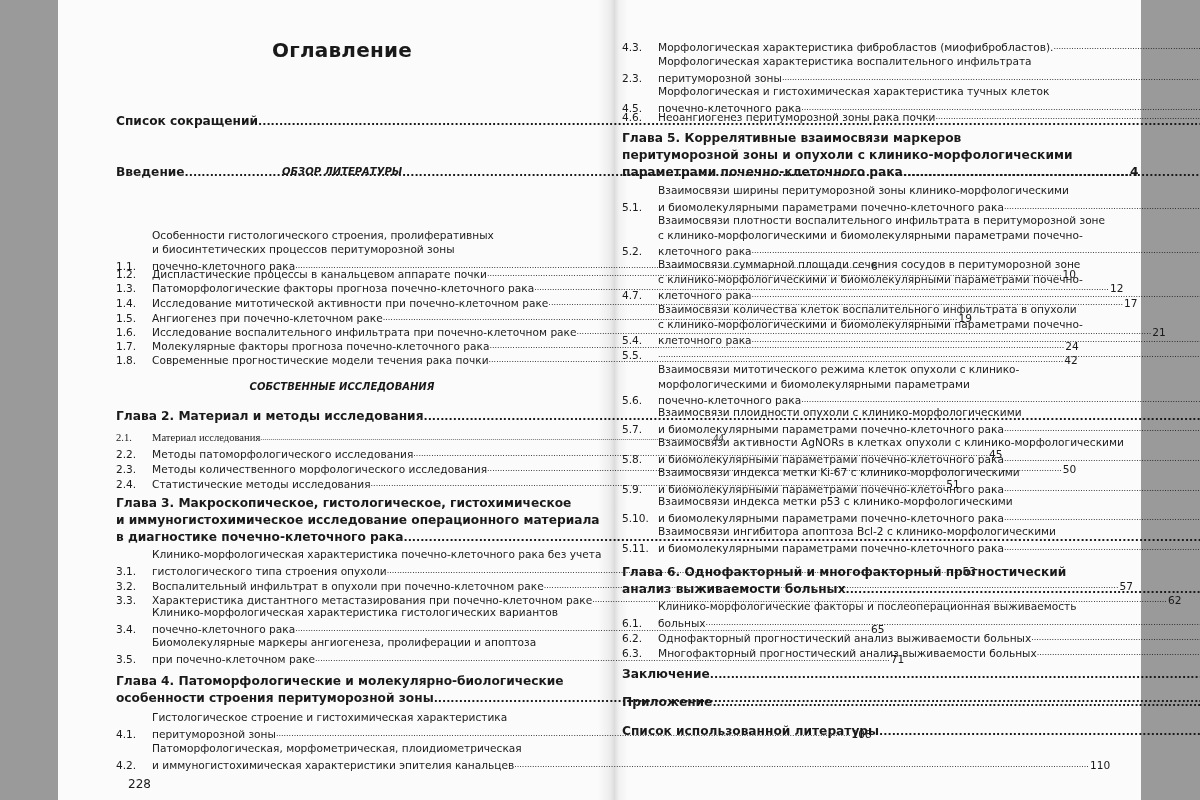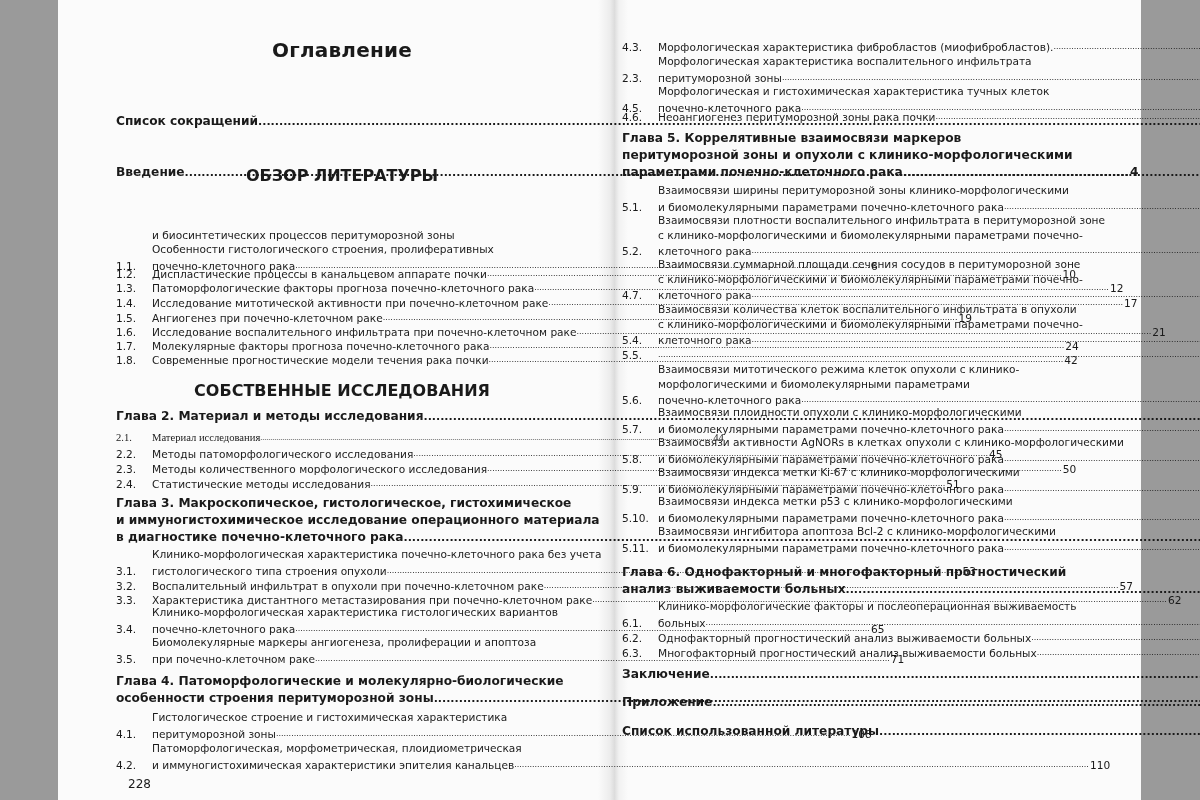--- a/index.html
+++ b/index.html
@@ -4,21 +4,21 @@
 <style>
   html,body{margin:0;padding:0;}
   body{width:1200px;height:800px;background:#9a9a9a;position:relative;overflow:hidden;font-family:"DejaVu Sans",sans-serif;color:#1a1a1a;}
   .spread{position:absolute;left:58px;top:0;width:1083px;height:800px;background:#fbfbfb;}
   .spine{position:absolute;left:540px;top:0;width:30px;height:800px;
     background:linear-gradient(to right,rgba(0,0,0,0) 0%,rgba(0,0,0,0.06) 40%,rgba(0,0,0,0.12) 55%,rgba(0,0,0,0.04) 70%,rgba(0,0,0,0) 100%);}
   .page{position:absolute;top:0;height:800px;}
   .left{left:116px;width:452px;}
   .right{left:622px;width:472px;}
   .title{position:absolute;left:0;width:100%;text-align:center;font-weight:bold;font-size:20px;top:38px;letter-spacing:0.2px;}
-  .sect{position:absolute;left:0;width:100%;text-align:center;font-weight:bold;font-size:16px;}
+  .sect{position:absolute;left:0;width:100%;text-align:center;font-weight:bold;font-size:10px;font-style:italic;}
   .entry{position:absolute;left:0;width:100%;font-size:10.6px;line-height:14.6px;}
   .entry.b{font-weight:bold;font-size:12.2px;line-height:17px;}
   .row{display:flex;align-items:flex-end;}
   .num{width:36px;flex:0 0 36px;}
   .txt{flex:1 1 auto;}
   .line{display:flex;align-items:flex-end;white-space:nowrap;}
   .line .t{flex:0 0 auto;}
   .dots{flex:1 1 auto;overflow:hidden;white-space:nowrap;}
   .dots::after{content:"..................................................................................................................................................................................................................................";letter-spacing:0;}
   .entry .dots::after{font-size:8px;}
@@ -56,24 +56,24 @@
           </div>
         </div>
       </div>
     </div>
     <div class="sect" style="top: 166px;">ОБЗОР ЛИТЕРАТУРЫ</div>
     <div class="entry" style="top: 227.8px;">
       <div class="row">
         <div class="num">1.1.</div>
         <div class="txt">
           <div class="line">
+            <span class="t">Особенности гистологического строения, пролиферативных</span>
+          </div>
+          <div class="line">
             <span class="t">и биосинтетических процессов перитуморозной зоны</span>
-          </div>
-          <div class="line">
-            <span class="t">Особенности гистологического строения, пролиферативных</span>
           </div>
           <div class="line">
             <span class="t">почечно-клеточного рака</span>
             <span class="dots"></span>
             <span class="pg">6</span>
           </div>
         </div>
       </div>
     </div>
     <div class="entry" style="top: 265px;">

